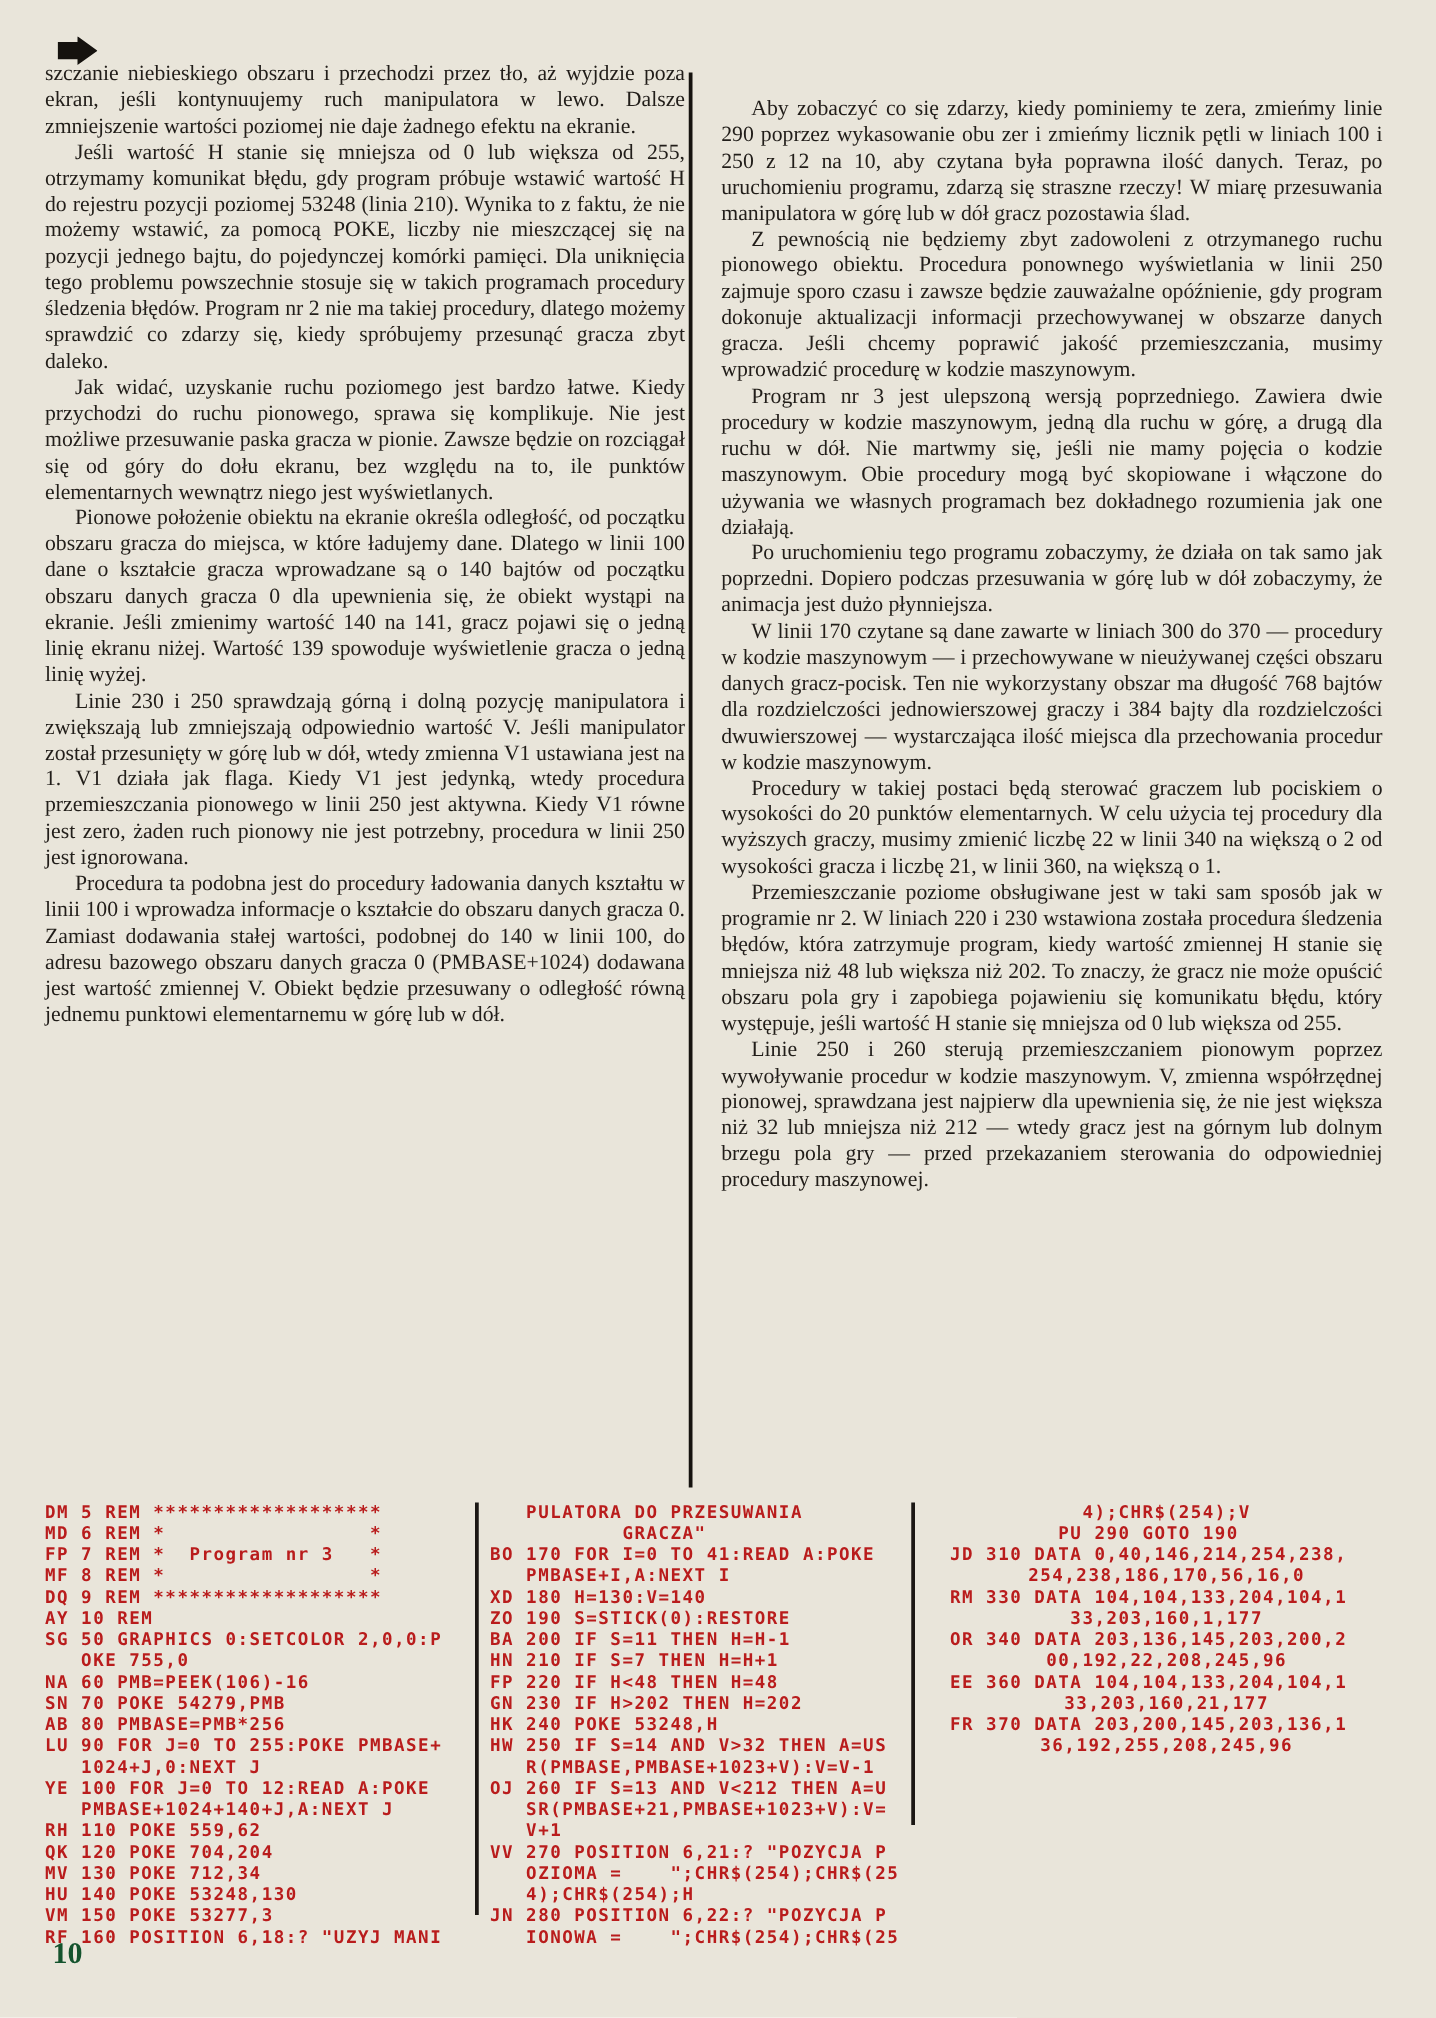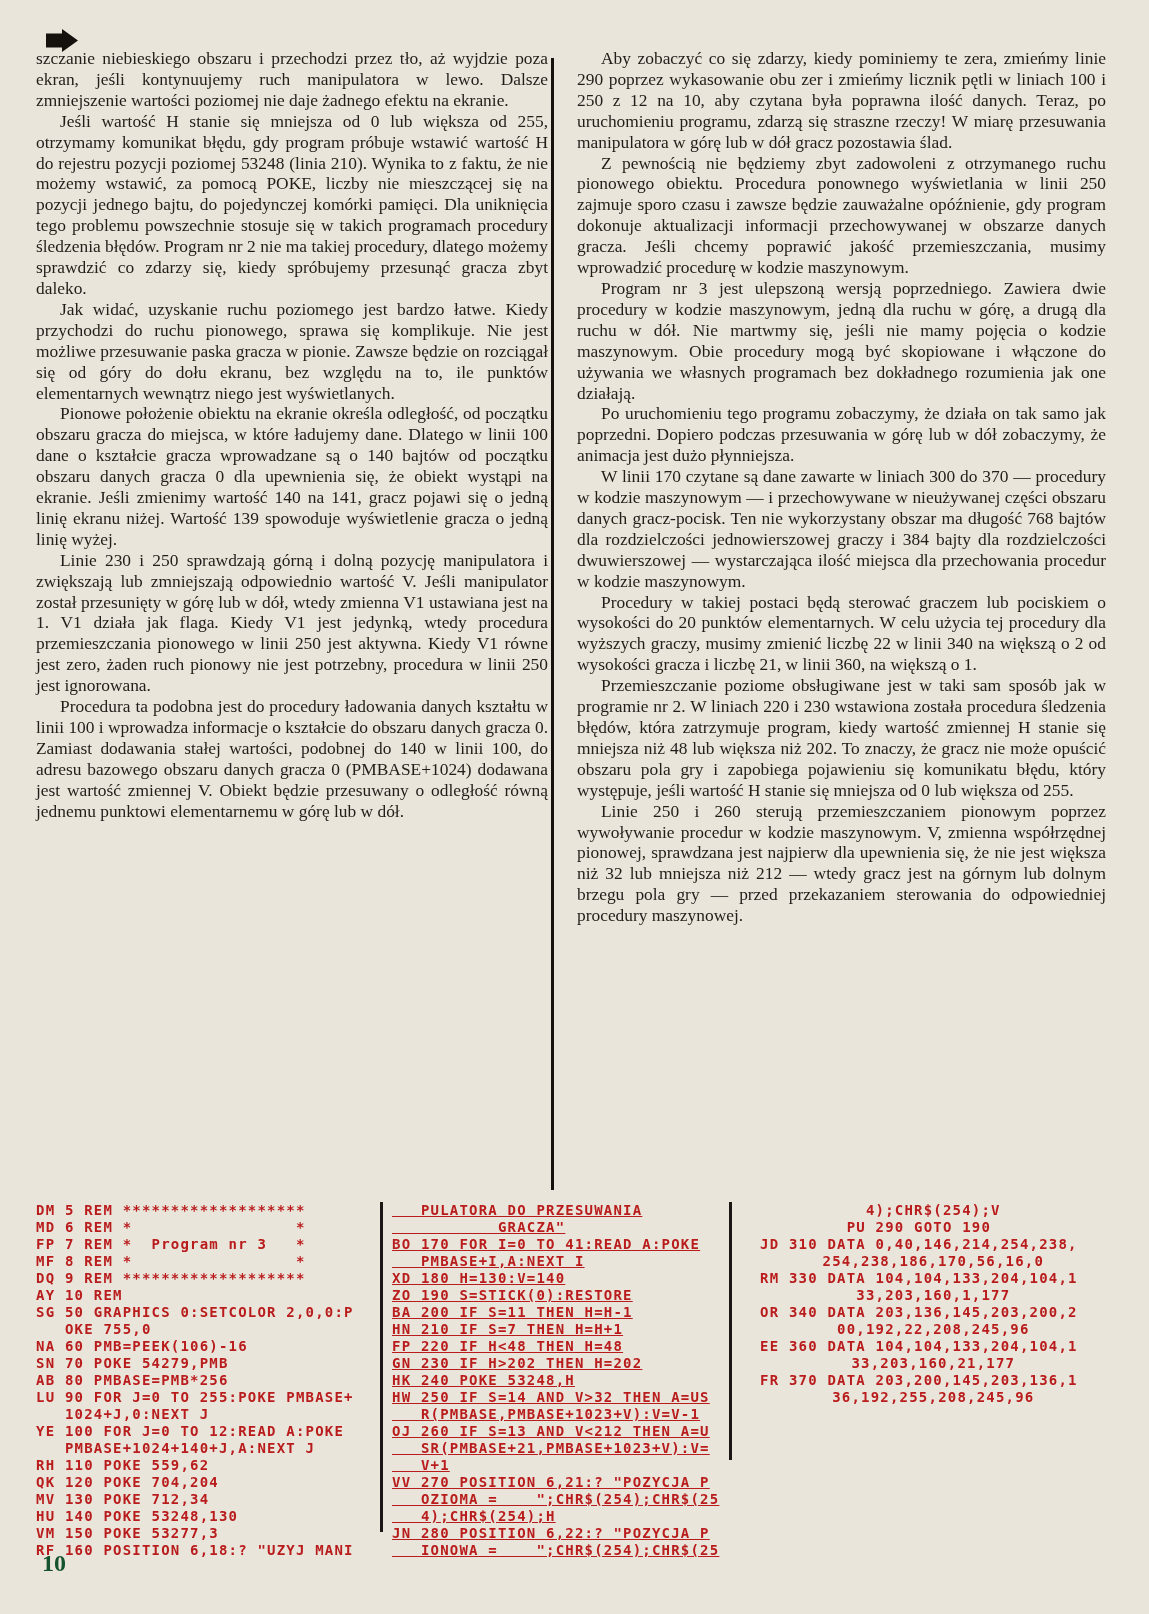--- a/index.html
+++ b/index.html
@@ -11,35 +11,35 @@
   .arrow {
     position:absolute; left:46px; top:29px; width:32px; height:23px;
     background:#15120e;
     clip-path:polygon(0 20%, 50% 20%, 50% 0, 100% 50%, 50% 100%, 50% 80%, 0 80%);
   }
   .bodycol {
     position:absolute; top:48px;
     font-size:17.4px; line-height:20.9px; text-align:justify;
   }
   .bodycol.left  { left:36px;  width:512px; }
-  .bodycol.right { left:577px; width:529px; }
+  .bodycol.right { left:577px; width:529px;margin-top:28px; }
   .bodycol p { margin:0; text-indent:24px; }
   .bodycol p.noindent { text-indent:0; }
   .divider {
     position:absolute; left:551px; top:58px; width:3px; height:1132px;
     background:#16130f;
   }
   .listing {
     position:absolute; top:1202px;
     font-family:"DejaVu Sans Mono", monospace; font-weight:bold;
     font-size:14px; letter-spacing:1.2px; line-height:17px;
     white-space:pre; color:#b91c1c;
   }
   .listing.c1 { left:36px; }
-  .listing.c2 { left:392px;text-decoration:underline; }
+  .listing.c2 { left:392px; }
   .listing.c3 { left:760px;text-align:center; }
   .vrule { position:absolute; width:3px; background:#1b1714; }
   .vrule.r1 { left:380px; top:1202px; height:330px; }
   .vrule.r2 { left:729px; top:1202px; height:258px; }
   .page-number {
     position:absolute; left:42px; top:1550px;
     font-size:24px; font-weight:bold; color:#14532d;
   }
 </style>
 </head>

